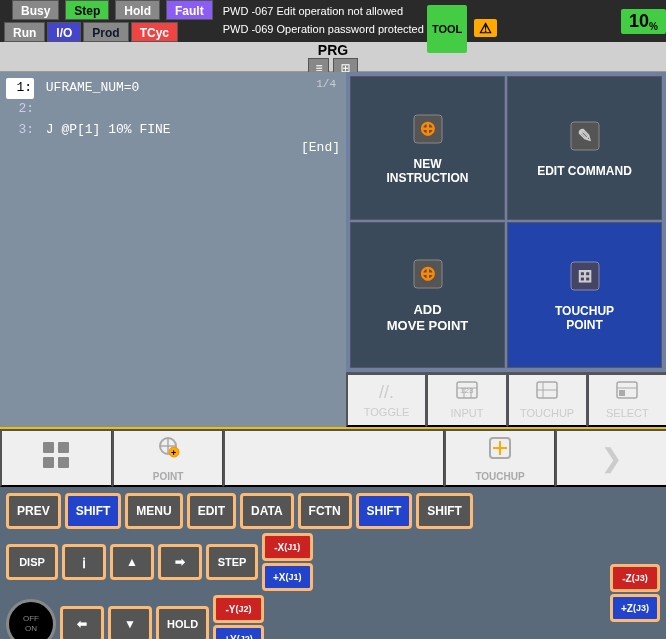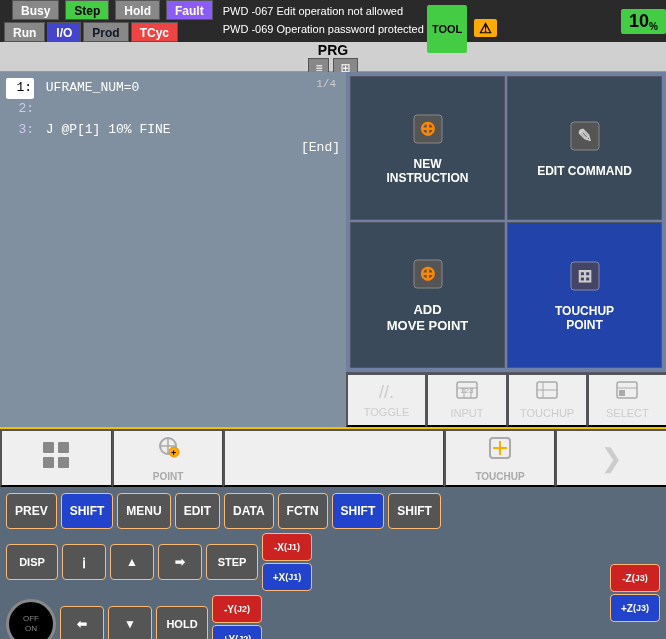--- a/index.html
+++ b/index.html
@@ -107,21 +107,21 @@
     .nav-btn:last-child { border-right: none; }
     .nav-btn-icon { font-size: 24px; }
     .nav-btn-label { font-size: 10px; font-weight: bold; color: #aaa; }
 
     
     .keyboard-area {
       background: #5a6a7a; padding: 6px; display: flex; flex-direction: column; gap: 4px;
     }
     .kb-row { display: flex; gap: 4px; align-items: center; }
     .kb-btn {
-      height: 36px; padding: 0 8px; border-radius: 4px; border: 1px solid #fdba74;
+      height: 36px; padding: 0 8px; border-radius: 4px; border: 3px solid #fdba74;
       cursor: pointer; font-size: 12px; font-weight: bold; color: #fff;
       display: flex; align-items: center; justify-content: center; min-width: 44px;
     }
     .kb-gray { background: #555; }
     .kb-blue { background: #2244cc; }
     .kb-red-x { background: #cc2222; }
     .kb-red-y { background: #cc2222; }
     .kb-red-z { background: #cc2222; }
     .kb-blue-x { background: #2244cc; }
     .kb-blue-y { background: #2244cc; }

